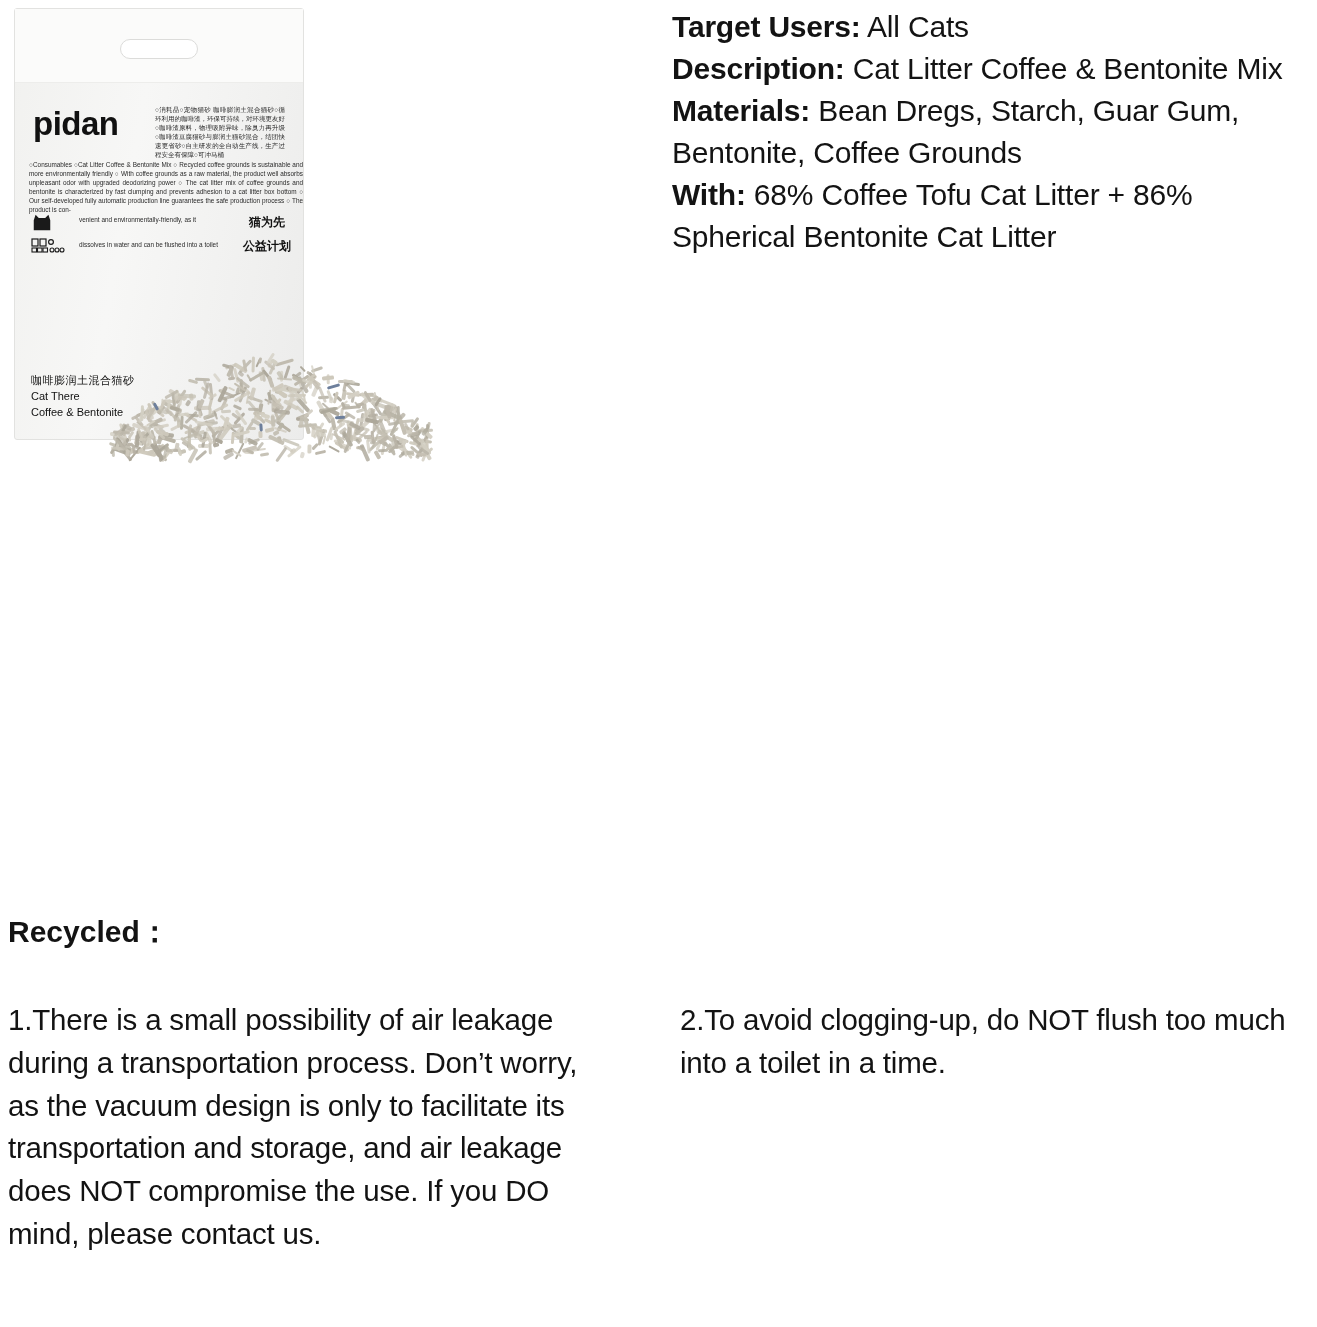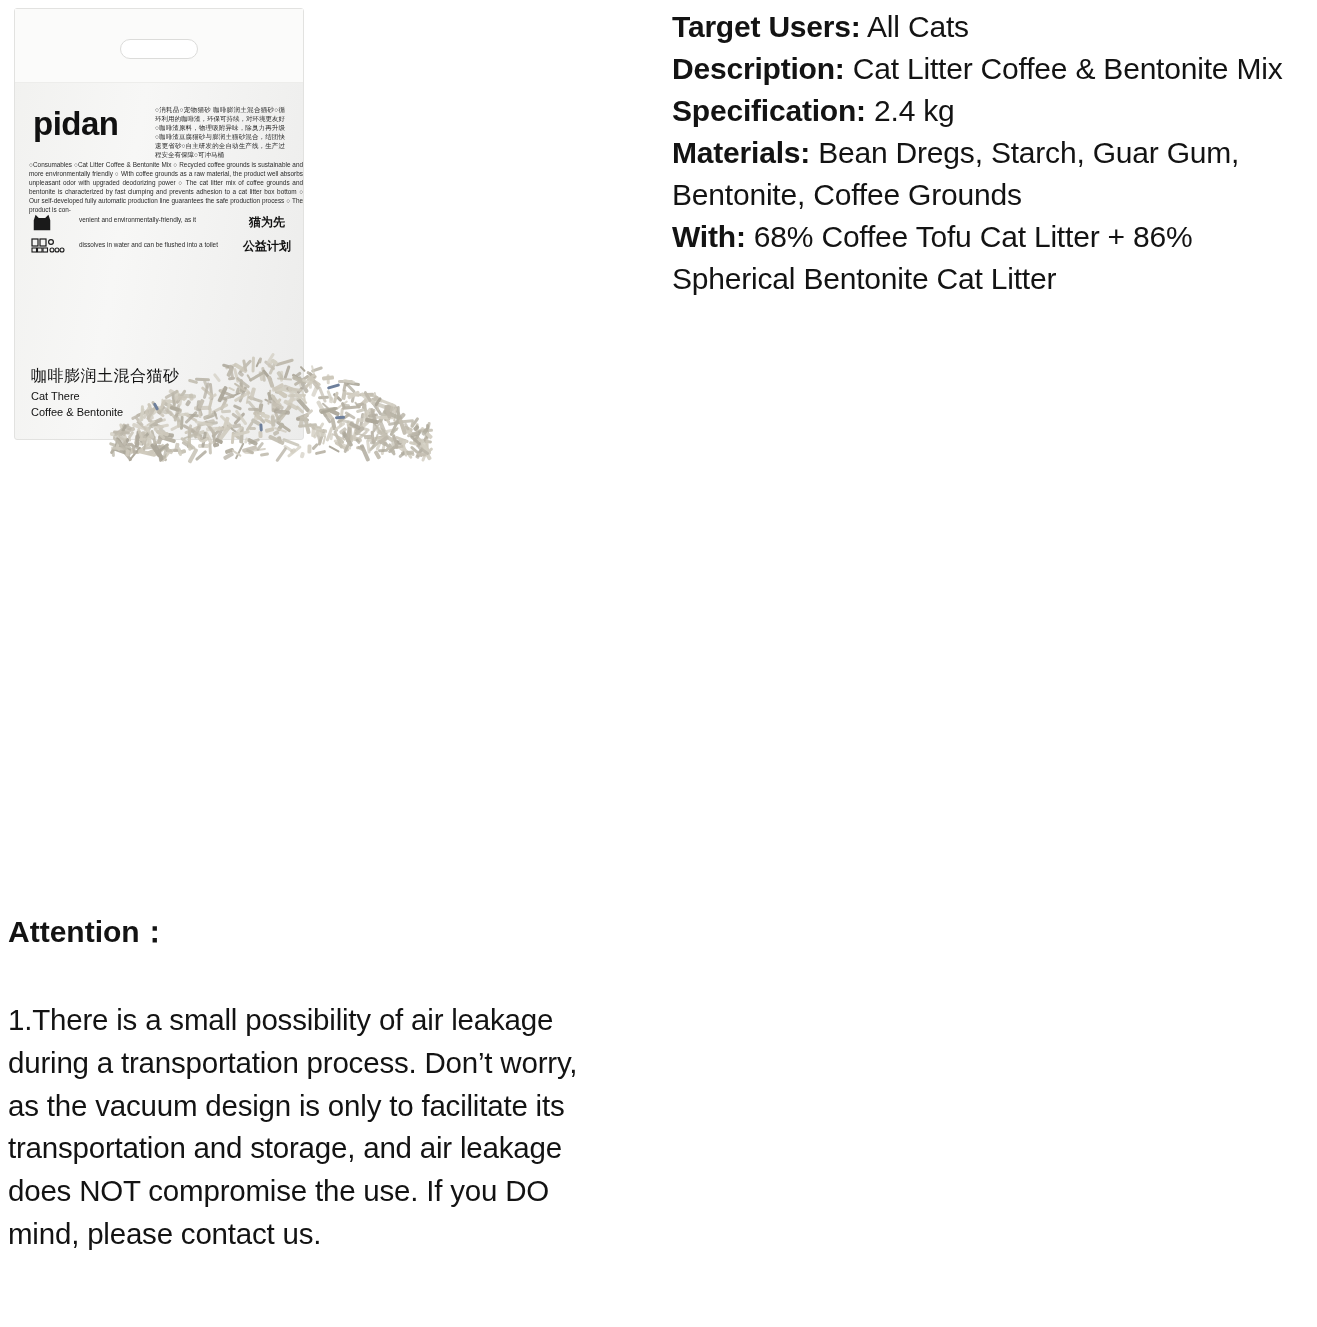--- a/index.html
+++ b/index.html
@@ -145,23 +145,22 @@
 
   .bag-bottom-text {
     position: absolute;
     left: 16px;
     bottom: 18px;
     font-size: 11px;
     line-height: 1.45;
     color: #111;
   }
   .bag-bottom-text .cn {
-    font-size: 16px;
+    font-size: 11px;
     letter-spacing: 0.5px;
-    font-family: Liberation Mono, monospace;
   }
 
   
   .litter-pile {
     position: absolute;
     left: 105px;
     top: 352px;
     width: 320px;
     height: 98px;
   }
@@ -838,36 +837,33 @@
   <div class="spec-col">
     <div class="spec-line">
       <b>Target Users:</b>
       <span>All Cats</span>
     </div>
     <div class="spec-line">
       <b>Description:</b>
       <span>Cat Litter Coffee &amp; Bentonite Mix</span>
     </div>
     <div class="spec-line">
-      <b>Specification:</b>
-      <span>2.4 kg</span>
-    </div>
-    <div class="spec-line">
       <b>Materials:</b>
       <span>Bean Dregs, Starch, Guar Gum, Bentonite, Coffee Grounds</span>
     </div>
     <div class="spec-line">
       <b>With:</b>
       <span>68% Coffee Tofu Cat Litter + 86% Spherical Bentonite Cat Litter</span>
     </div>
   </div>
 </div>
 
 <div class="attention-wrap">
-  <div class="attention-title">Attention：</div>
+  <div class="attention-title">Recycled：</div>
   <div class="attention-cols">
     <div class="att-col-left">
       <div class="att-text">1.There is a small possibility of air leakage during a transportation process. Don’t worry, as the vacuum design is only to facilitate its transportation and storage, and air leakage does NOT compromise the use. If you DO mind, please contact us.</div>
     </div>
     <div class="att-col-right">
+      <div class="att-text">2.To avoid clogging-up, do NOT flush too much into a toilet in a time.</div>
     </div>
   </div>
 </div>
 
 </body></html>

